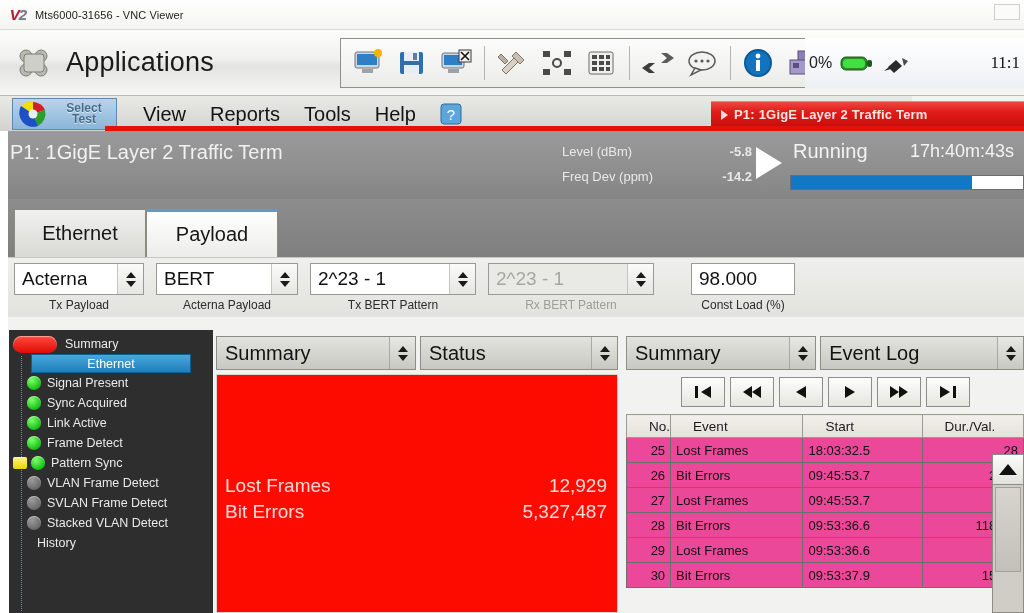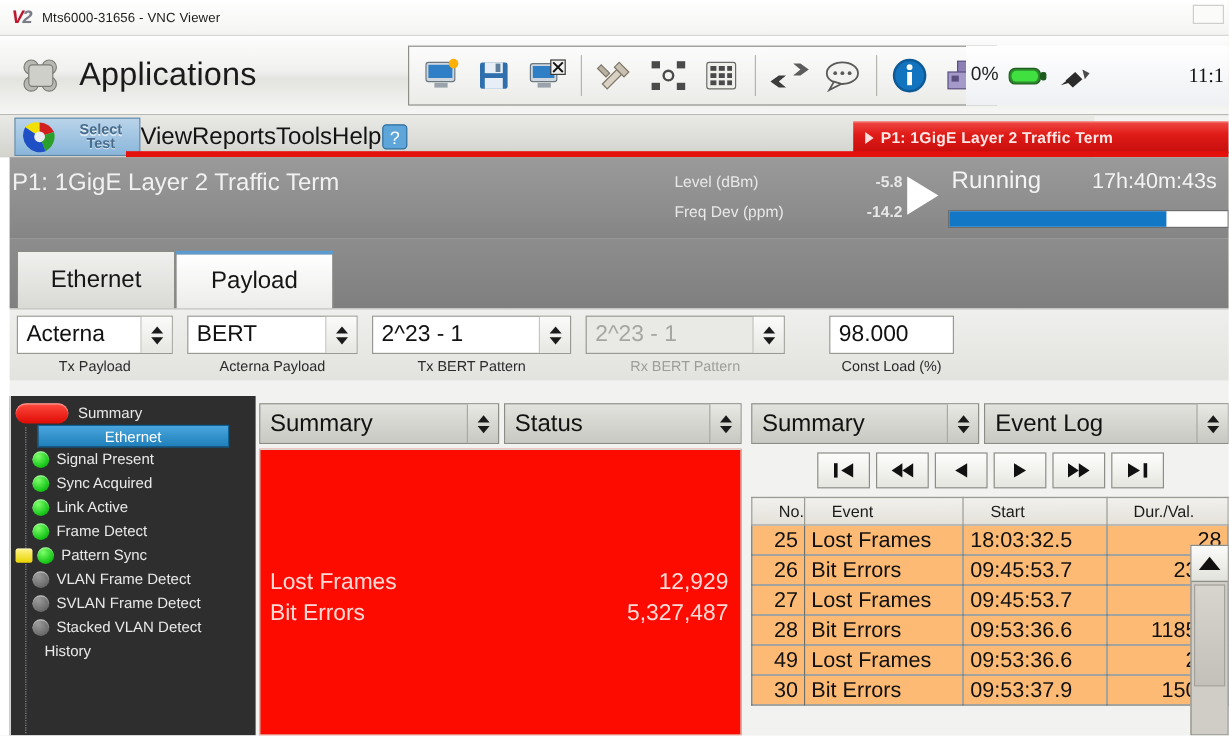--- a/index.html
+++ b/index.html
@@ -68,21 +68,21 @@
     background:linear-gradient(#b9d4ea,#8ab6da);
     border:1px solid #5d87ab;
     display:flex; align-items:center; gap:3px; padding-left:3px;
     position:relative;
   }
   .st-logo{ width:34px; height:28px; }
   .st-label{
     font-size:12px; font-weight:bold; color:#4a6c8c; line-height:11px;
     text-align:center; width:62px; text-shadow:0 1px 0 rgba(255,255,255,.65);
   }
-  .menu-items{ display:flex; align-items:center; }
+  .menu-items{ display:flex; align-items:center; gap:24px; margin-left:26px; }
   .menu-items span{ font-size:20px; color:#131313; }
   .help-icon{ width:22px; height:22px; }
 
   .redbanner{
     position:absolute; right:0; top:101px; width:313px; height:27px;
     background:linear-gradient(#f04a46 0%,#e01c18 40%,#c50d0b 100%);
     display:flex; align-items:center; gap:6px; padding-left:10px;
     box-shadow:inset 0 1px 0 rgba(255,255,255,.35);
   }
   .redbanner .tri{
@@ -206,22 +206,22 @@
     display:flex; align-items:center; justify-content:center;
   }
   .navbtn svg{ width:22px; height:16px; }
   .tbl{ margin-top:7px; width:100%; border-collapse:collapse; table-layout:fixed; }
   .tbl th{
     font-size:13.5px; font-weight:normal; color:#1b1b1b; text-align:left;
     background:linear-gradient(#f2f0ec,#e4e1da); border:1px solid #9a9a94;
     height:23px; padding-left:22px;
   }
   .tbl td{
-    font-size:18px; color:#111; border:1px solid #6f6f6a; height:25px;
-    padding:0 5px; background:#fdba74; white-space:nowrap; overflow:hidden;
+    font-size:13px; color:#111; border:1px solid #6f6f6a; height:25px;
+    padding:0 5px; background:#ec4899; white-space:nowrap; overflow:hidden;
   }
   .tbl td.num, .tbl td.val{ text-align:right; }
   .col-no{ width:40px; } .col-ev{ width:120px; } .col-st{ width:108px; } .col-dv{ width:92px; }
   .vscroll{
     position:absolute; right:0; top:118px; width:32px; height:159px;
     background:#cfcdc6; border:1px solid #8d8d87;
   }
   .vscroll .arrowbtn{
     height:30px; border-bottom:1px solid #8d8d87;
     background:linear-gradient(#fbfbfa,#e2e2dc);
@@ -656,21 +656,21 @@
             <td class="">09:45:53.7</td>
             <td class="val">5</td>
           </tr>
           <tr>
             <td class="num">28</td>
             <td class="">Bit Errors</td>
             <td class="">09:53:36.6</td>
             <td class="val">118566</td>
           </tr>
           <tr>
-            <td class="num">49</td>
+            <td class="num">29</td>
             <td class="">Lost Frames</td>
             <td class="">09:53:36.6</td>
             <td class="val">282</td>
           </tr>
           <tr>
             <td class="num">30</td>
             <td class="">Bit Errors</td>
             <td class="">09:53:37.9</td>
             <td class="val">15013</td>
           </tr>

